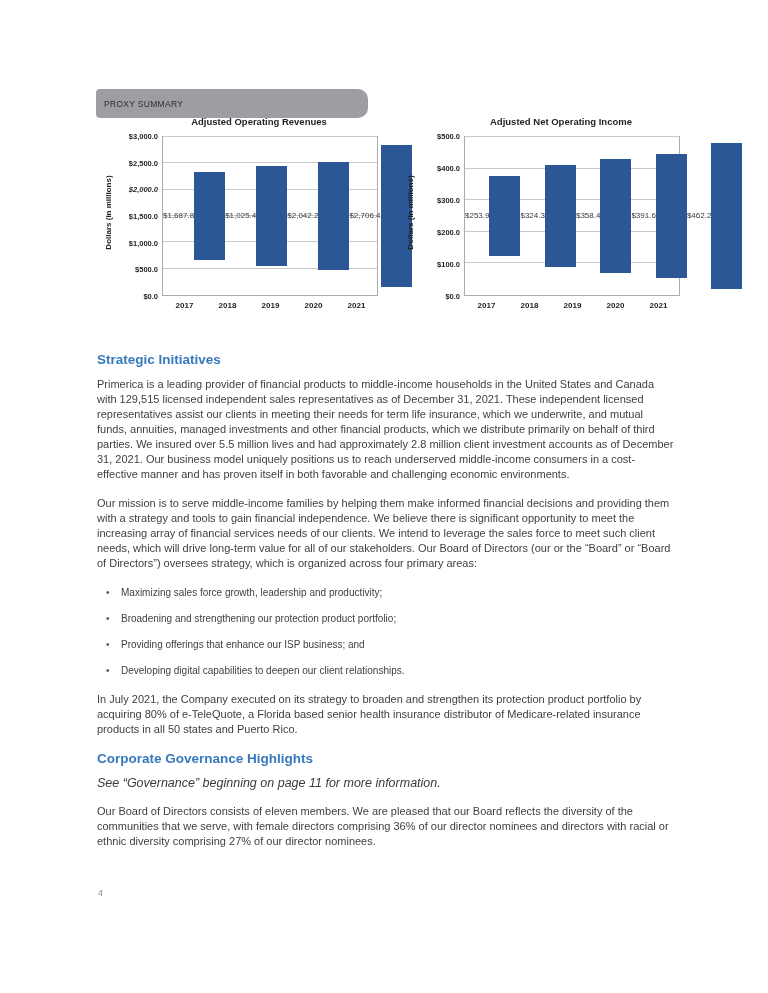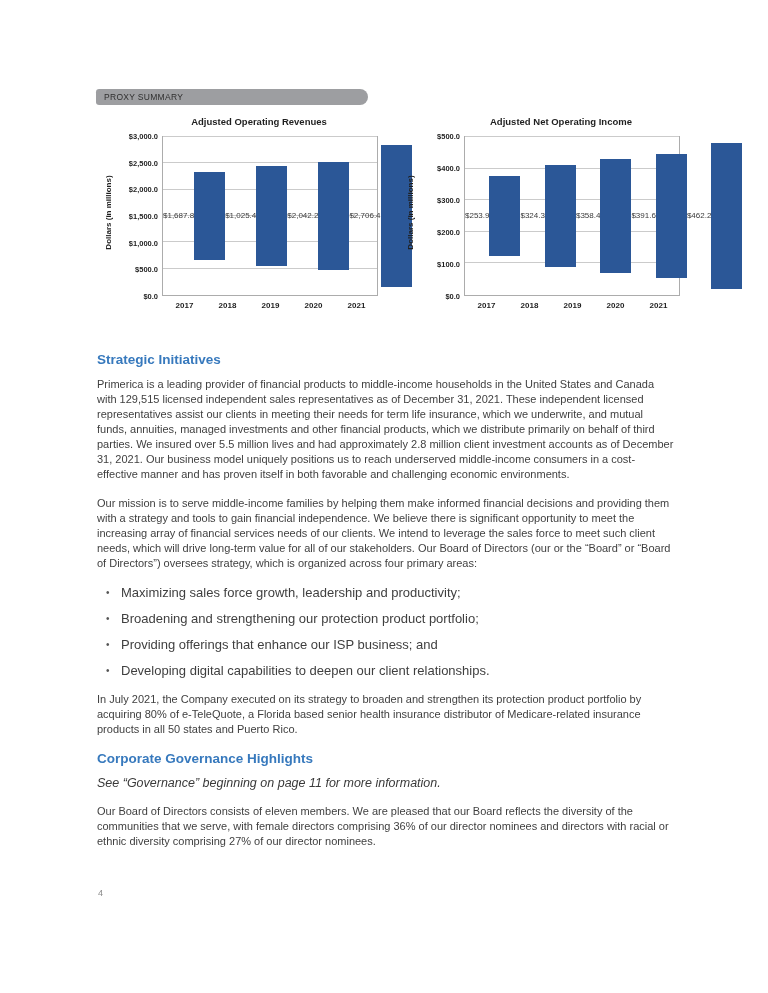--- a/index.html
+++ b/index.html
@@ -9,21 +9,21 @@
     width:768px; height:993px;
     background:#ffffff;
     font-family:"Liberation Sans", sans-serif;
     color:#3f3f3f;
     overflow:hidden;
     margin:0 auto;
   }
   
   .pill {
     position:absolute; left:96px; top:89px;
-    width:272px; height:16px;
+    width:272px; height:29px;
     background:#9d9ea1;
     border-radius:4px 10px 10px 4px;
     display:flex; align-items:center;
     padding-left:8px;
   }
   .pill span { font-size:8.5px; color:#2f2f2f; letter-spacing:0.3px; }
 
   
   .charts-row {
     position:absolute; left:100px; top:116px; width:580px;
@@ -86,21 +86,21 @@
   }
   .text-col p {
     font-size:11px; line-height:15px; color:#3f3f3f;
     margin-bottom:14px; text-align:left;
   }
   ul.bullets {
     list-style:none; margin:0 0 14px 9px;
   }
   ul.bullets li {
     position:relative; padding-left:15px;
-    font-size:13px; line-height:15px; color:#3f3f3f;
+    font-size:10px; line-height:15px; color:#3f3f3f;
     margin-bottom:11px;
   }
   ul.bullets li::before {
     content:"•"; position:absolute; left:0; top:0;
     color:#555; font-size:10px;
   }
   p.subnote {
     font-style:italic; font-size:12.5px; color:#3a3a3a;
     margin-bottom:13px;
   }
@@ -124,21 +124,21 @@
         <div class="chart-title">Adjusted Operating Revenues</div>
         <div class="chart-body">
           <div class="y-axis-title">
             <span>Dollars (in millions)</span>
           </div>
           <div class="y-ticks">
             <div class="y-tick" style="bottom: 0%;">$0.0</div>
             <div class="y-tick" style="bottom: 16.6667%;">$500.0</div>
             <div class="y-tick" style="bottom: 33.3333%;">$1,000.0</div>
             <div class="y-tick" style="bottom: 50%;">$1,500.0</div>
-            <div class="y-tick" style="bottom: 66.6667%;">$2,000.0</div>
+            <div class="y-tick" style="bottom: 66.6667%; font-style: italic;">$2,000.0</div>
             <div class="y-tick" style="bottom: 83.3333%;">$2,500.0</div>
             <div class="y-tick" style="bottom: 100%;">$3,000.0</div>
           </div>
           <div class="plot">
             <div class="gridline" style="bottom: 16.6667%;"></div>
             <div class="gridline" style="bottom: 33.3333%;"></div>
             <div class="gridline" style="bottom: 50%;"></div>
             <div class="gridline" style="bottom: 66.6667%;"></div>
             <div class="gridline" style="bottom: 83.3333%;"></div>
             <div class="gridline" style="bottom: 100%;"></div>

